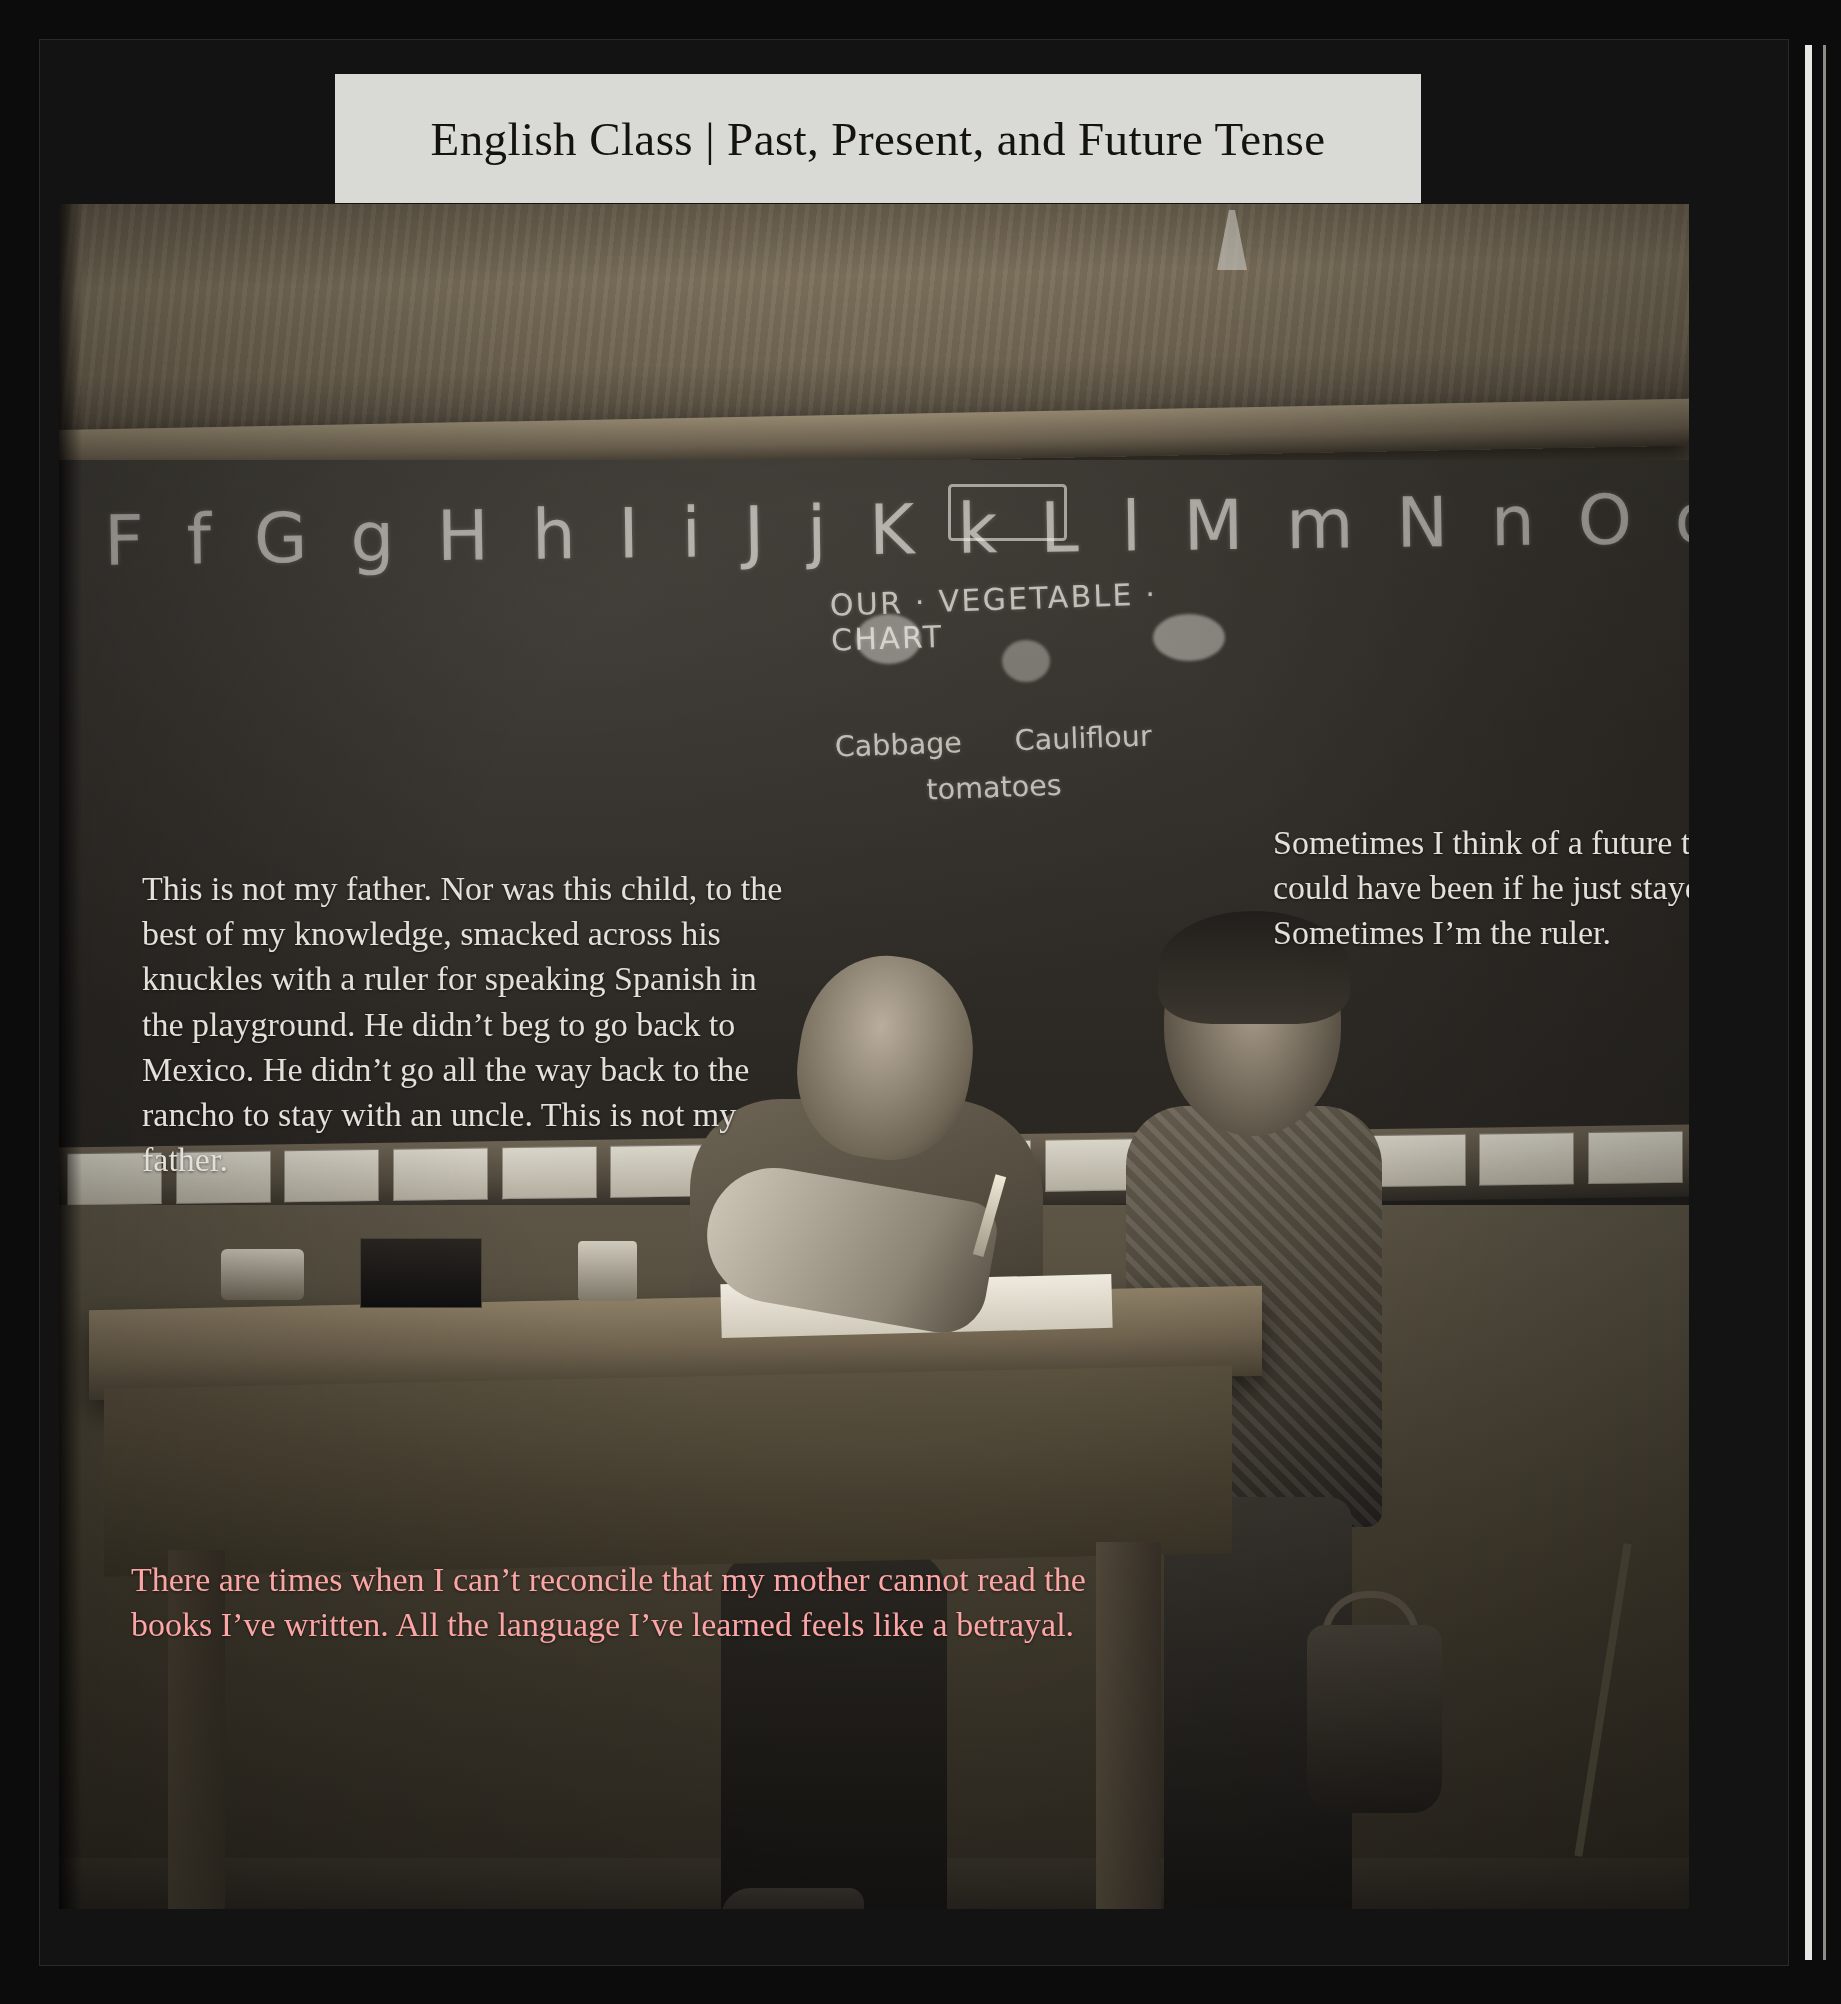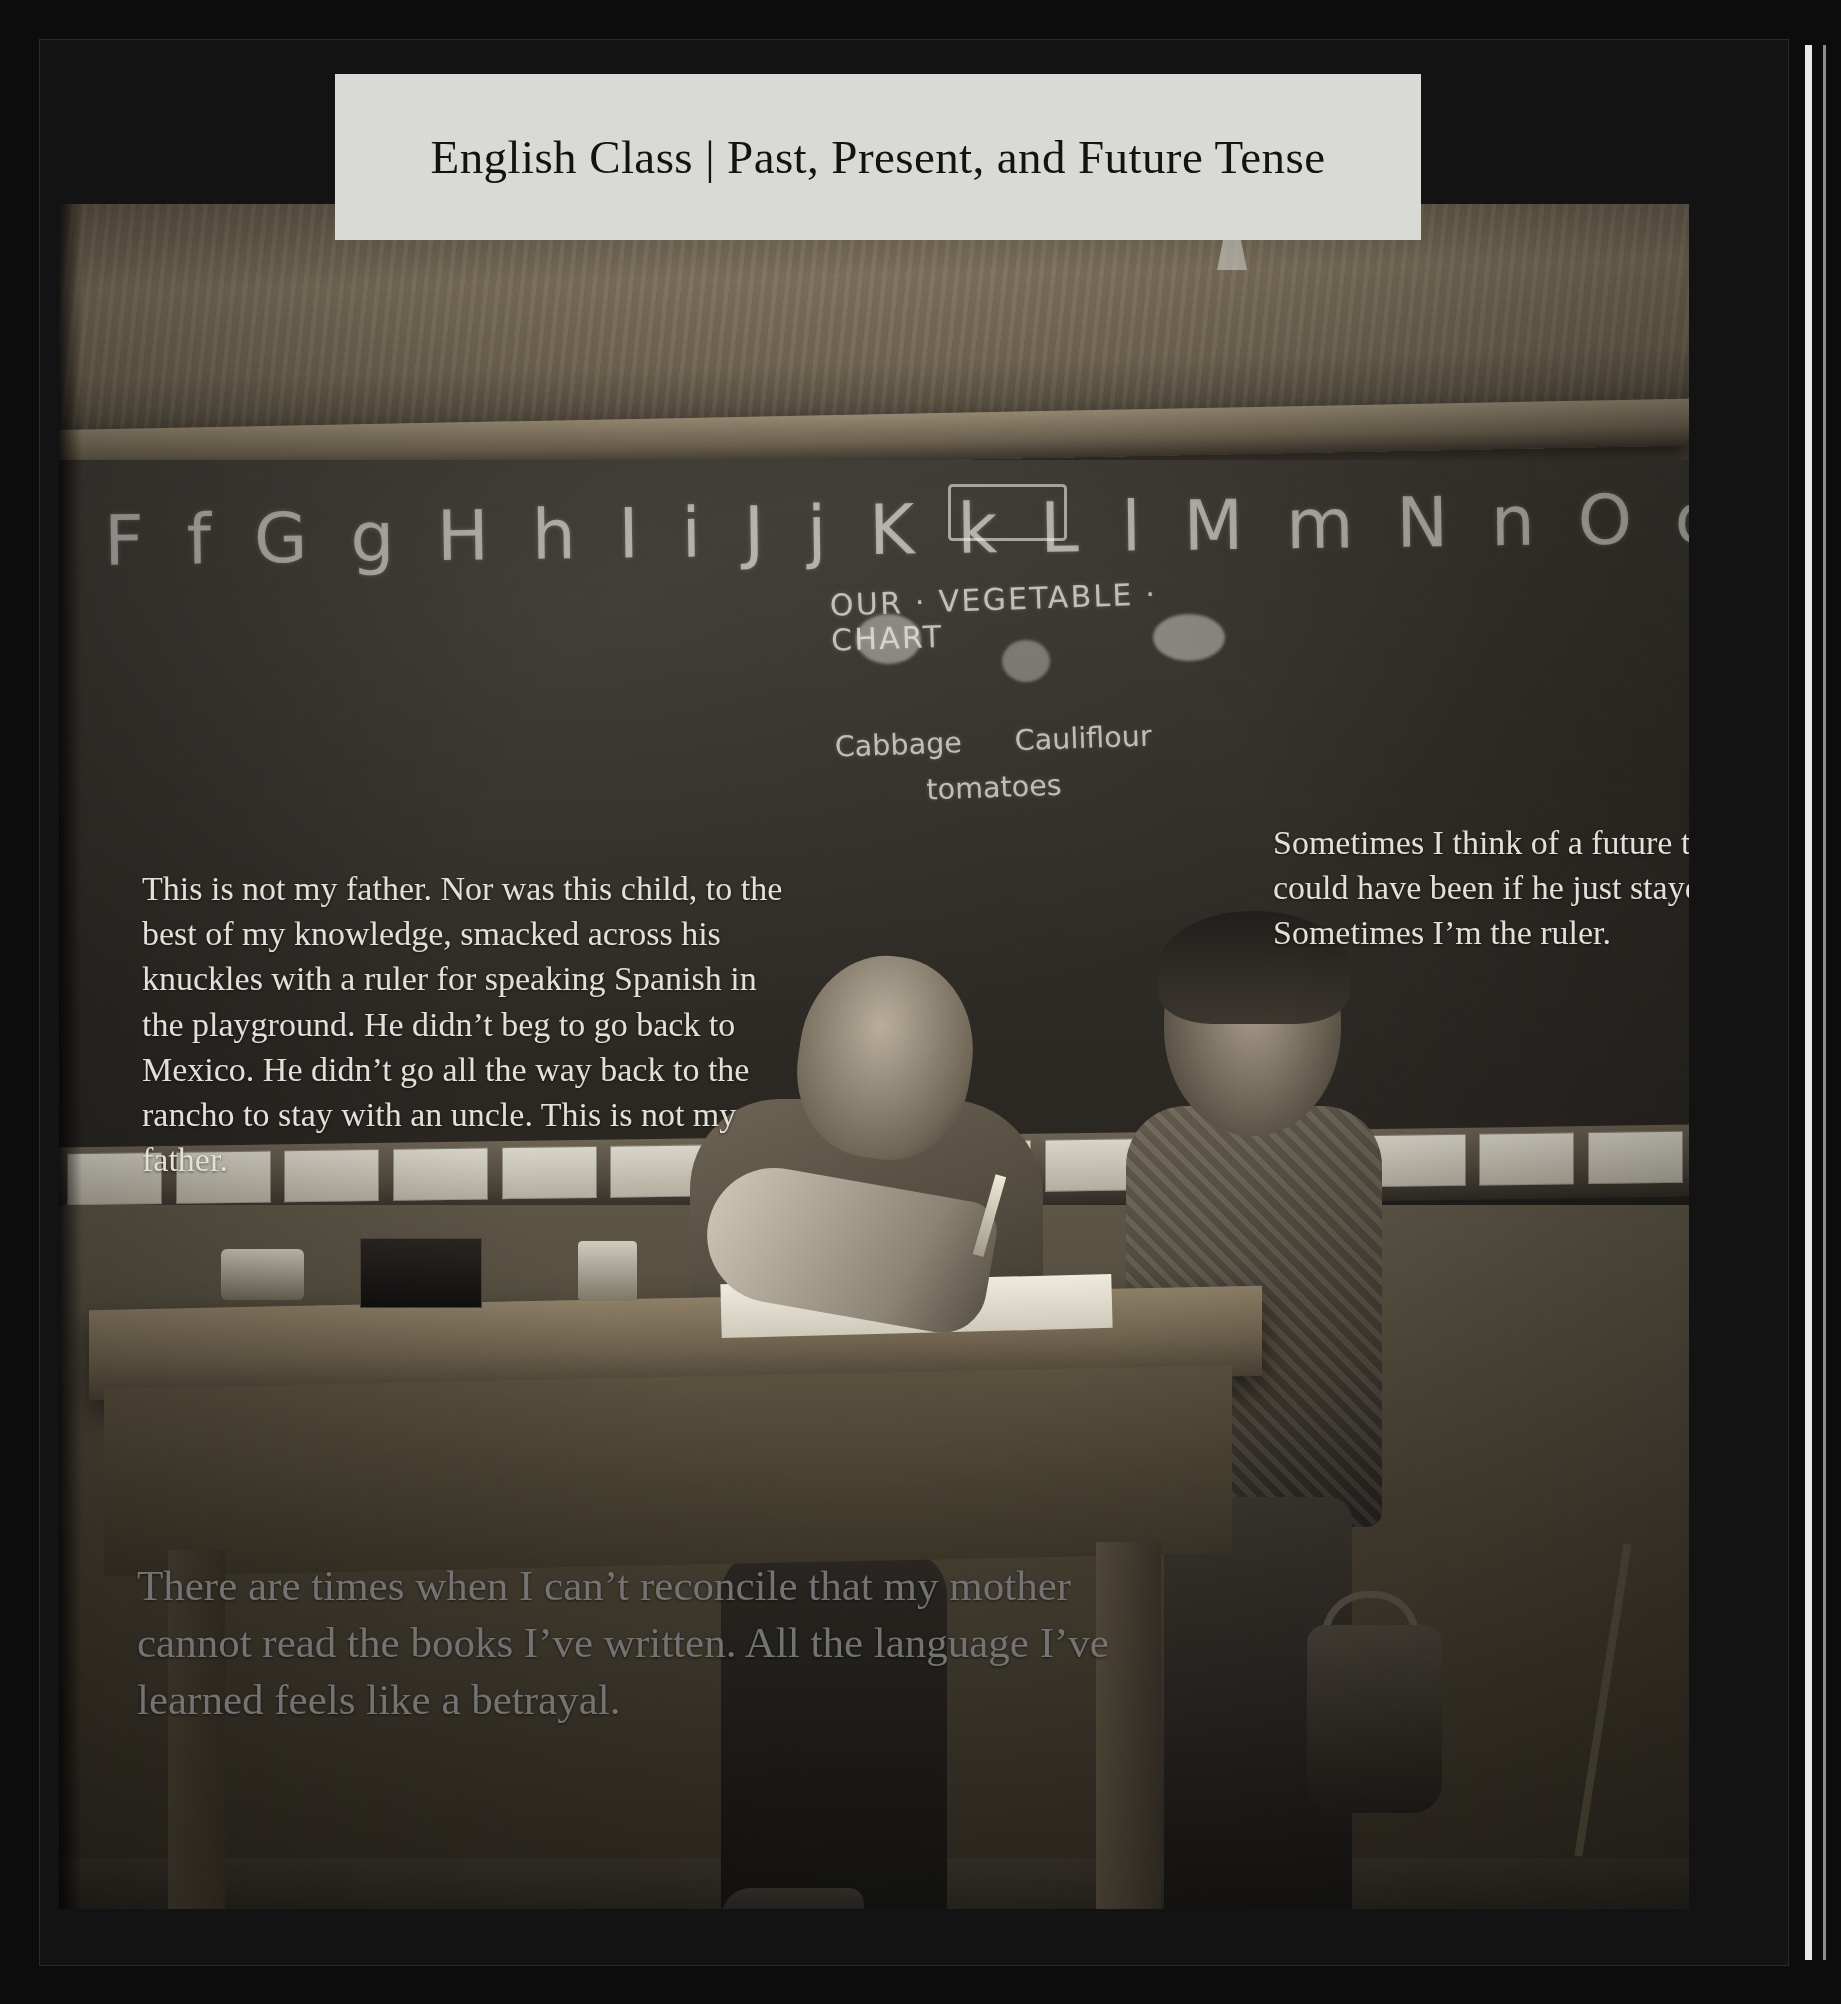--- a/index.html
+++ b/index.html
@@ -46,21 +46,21 @@
     bottom: 45px;
     background: #8d8d88;
   }
 
   
   .title-plate {
     position: absolute;
     left: 335px;
     top: 74px;
     width: 1086px;
-    height: 166px;
+    height: 129px;
     background: #d9d9d5;
     display: flex;
     align-items: center;
     justify-content: center;
     z-index: 20;
   }
   .title-plate .title-text {
     font-family: "Liberation Serif", serif;
     font-size: 47px;
     letter-spacing: 0.4px;
@@ -339,25 +339,25 @@
     width: 647px;
     font-size: 34px;
   }
   .text-right {
     left: 1214px;
     top: 616px;
     width: 481px;
     font-size: 34px;
   }
   .text-bottom {
-    left: 78px;
+    left: 72px;
     top: 1353px;
     width: 1037px;
-    font-size: 43px;
-    color: #737373;
+    font-size: 34px;
+    color: #fca5a5;
   }
 </style>
 </head>
 <body>
 
 <div class="page">
 
   <div class="frame-border"></div>
   <div class="right-strip"></div>
   <div class="right-strip2"></div>

